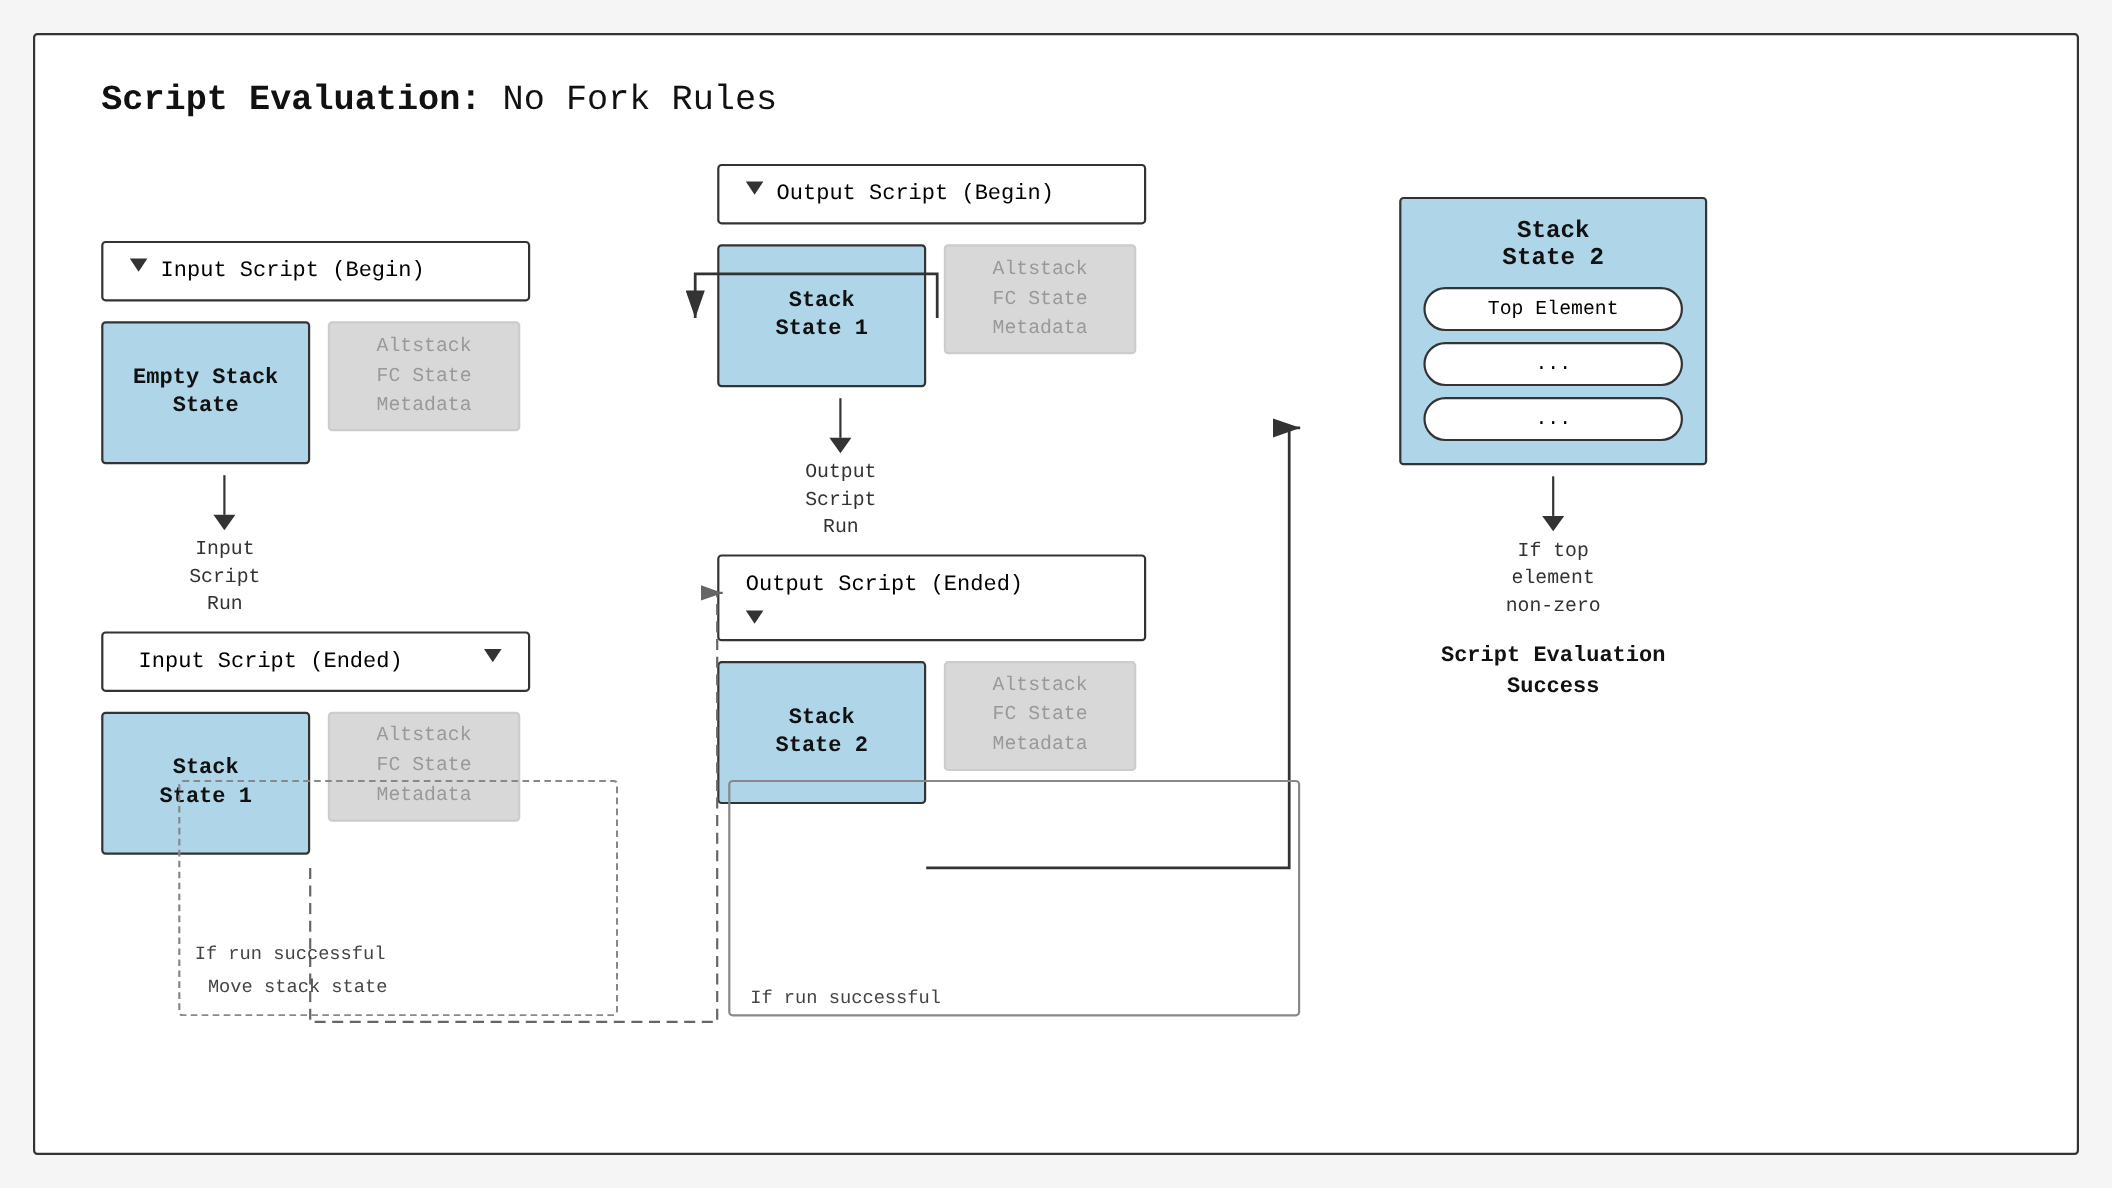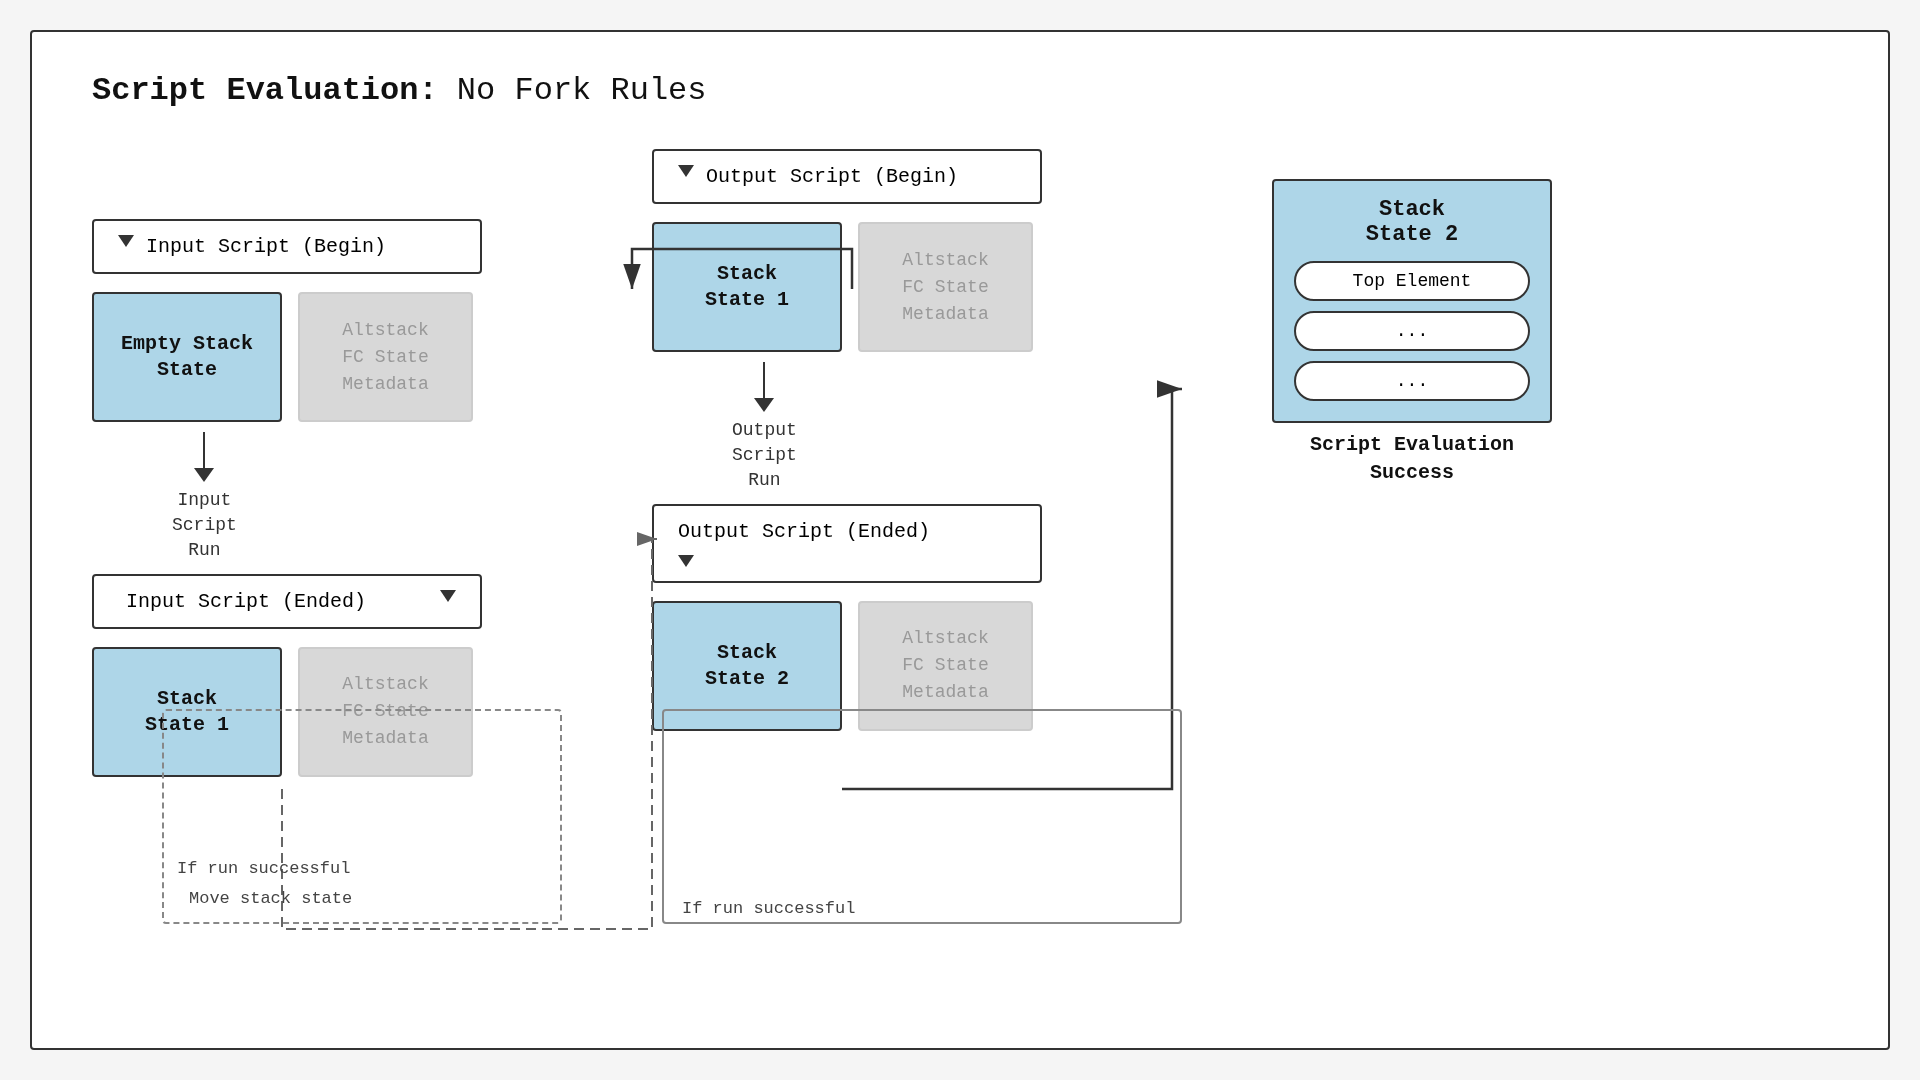--- a/index.html
+++ b/index.html
@@ -96,21 +96,21 @@
       color: #111;
       line-height: 1.3;
     }
 
     
     .state-box-gray {
       background: #d8d8d8;
       border: 2px solid #ccc;
       border-radius: 4px;
       width: 175px;
-      height: 130px;
+      height: 100px;
       display: flex;
       align-items: center;
       justify-content: center;
       text-align: center;
       font-size: 18px;
       font-family: 'Courier New', Courier, monospace;
       color: #999;
       line-height: 1.5;
     }
     .arrow-down-solid {
@@ -291,20 +291,25 @@
           <span>Top Element</span>
         </div>
         <div class="stack-element">
           <span>...</span>
         </div>
         <div class="stack-element">
           <span>...</span>
         </div>
       </div>
 
+      <div class="arrow-label-col" style="margin-left:0; align-items:center;">
+        <div class="v-line"></div>
+        <div class="arrow-down-solid"></div>
+        <div class="label-text" style="margin-top:6px;">If top<br>element<br>non-zero</div>
+      </div>
 
       <div class="success-text">
         <span>Script Evaluation<br>Success</span>
       </div>
 
     </div>
 
     <svg class="arrows-svg">
 
       <defs>

